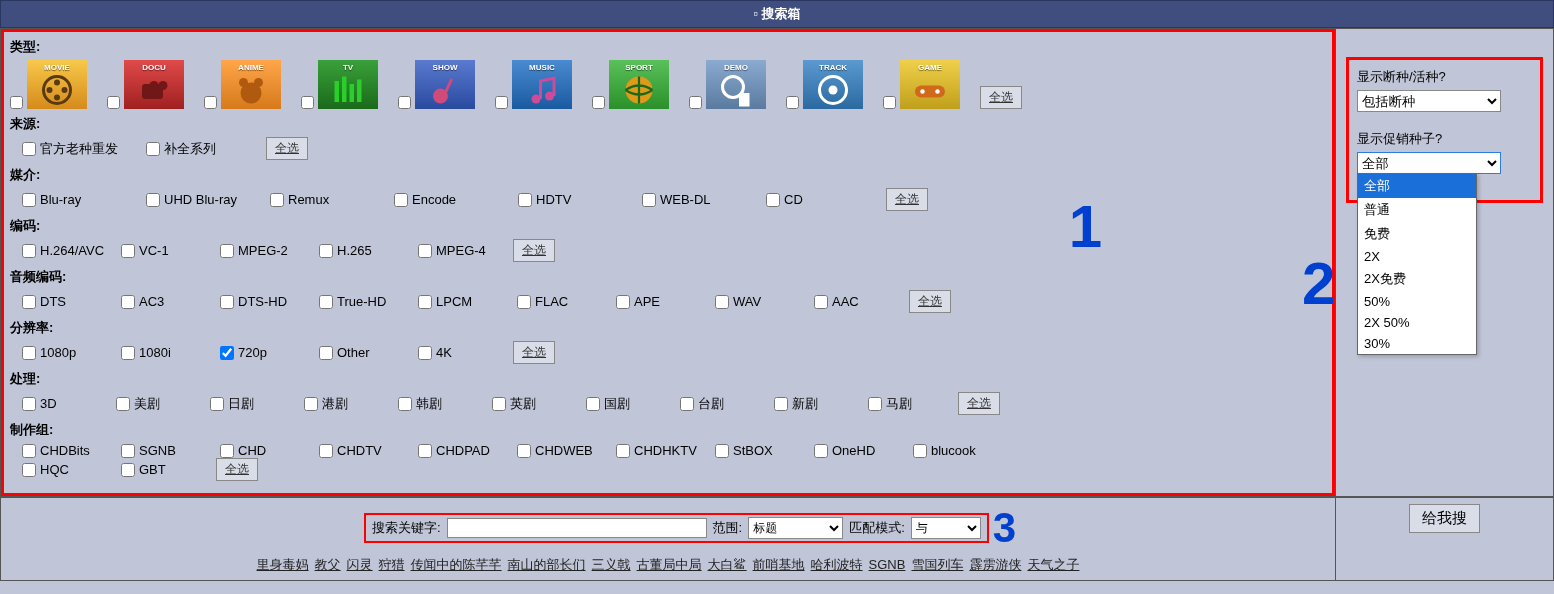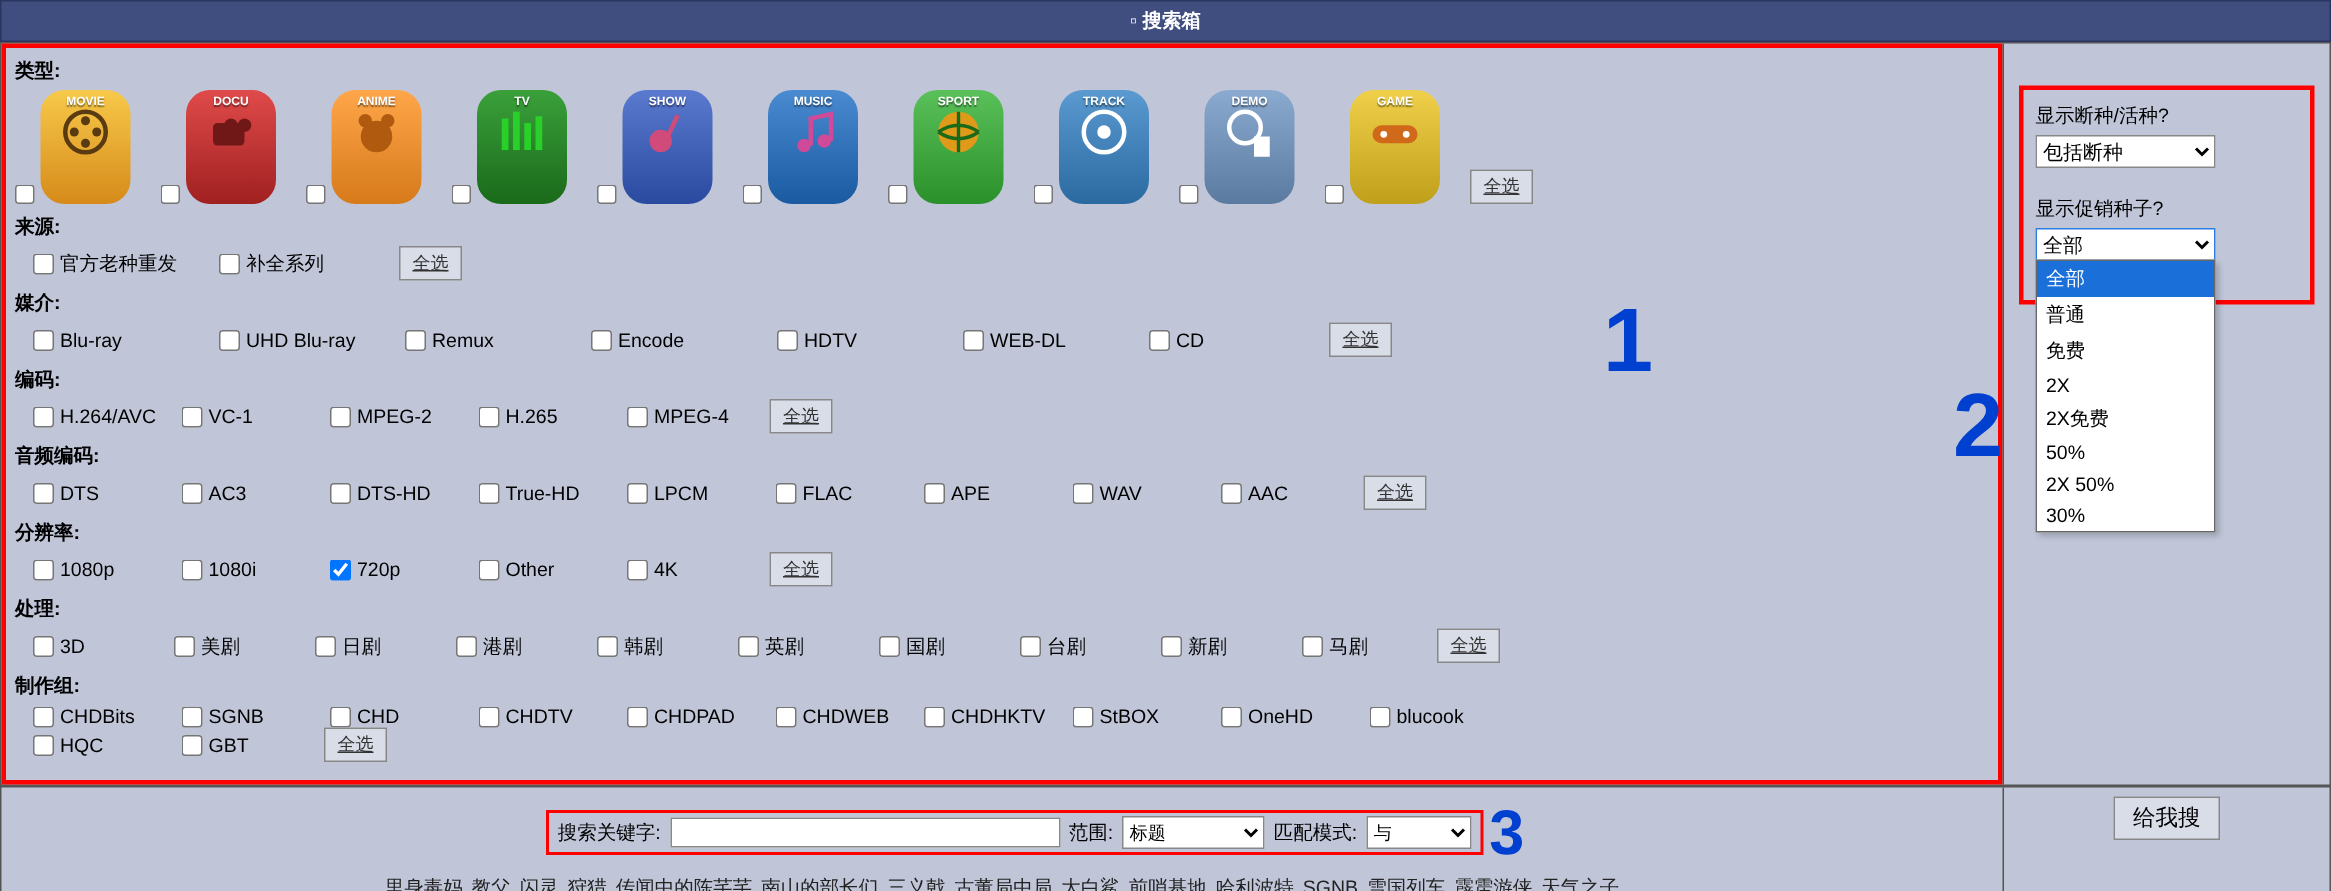--- a/index.html
+++ b/index.html
@@ -6,21 +6,21 @@
 body { font-family: Arial, "Microsoft YaHei", sans-serif; font-size: 13px; background: #c0c6d8; width: 1554px; }
 .header { background: #3f4d7f; color: #fff; text-align: center; padding: 4px 0; font-weight: bold; border: 1px solid #2a3560; }
 .main-table { display: flex; border: 1px solid #555; background: #c0c6d8; }
 .left-panel { flex: 0 0 1334px; border: 3px solid red; padding: 6px; position: relative; }
 .right-panel { flex: 1; border-left: 1px solid #555; padding: 10px; position: relative; }
 .right-inner { border: 3px solid red; padding: 8px; margin-top: 18px; }
 .row-label { font-weight: bold; margin-bottom: 4px; }
 .row { margin-bottom: 6px; }
 .category-row { display: flex; align-items: flex-end; gap: 20px; flex-wrap: wrap; }
 .cat-item { display: flex; align-items: flex-end; gap: 4px; }
-.cat-icon { width: 60px; height: 76px; border-radius: 16px; display: flex; flex-direction: column; align-items: center; position: relative; overflow: hidden; }
+.cat-icon { width: 60px; height: 49px; border-radius: 0; display: flex; flex-direction: column; align-items: center; justify-content: center; position: relative; overflow: hidden; }
 .cat-icon-text { font-size: 8px; color: #fff; font-weight: bold; position: absolute; top: 3px; text-shadow: 0 1px 1px rgba(0,0,0,.5); }
 .cat-icon-svg { width: 36px; height: 36px; margin-top: 10px; }
 .checkbox-row { display: flex; flex-wrap: wrap; align-items: center; }
 .cb-item { display: flex; align-items: center; margin-right: 4px; min-width: 120px; }
 .cb-item.w95 { min-width: 95px; }
 .cb-item.w90 { min-width: 90px; }
 .cb-item input { margin-right: 4px; margin-left: 12px; width: 14px; height: 14px; }
 .select-all { background: #d8dde8; border: 1px solid #888; padding: 2px 8px; cursor: pointer; font-size: 12px; text-decoration: underline; color: #333; }
 .big-num { position: absolute; font-size: 60px; color: #0040d0; font-weight: bold; }
 .num1 { right: 230px; top: 160px; }
@@ -29,21 +29,21 @@
 .bottom-bar { border: 1px solid #555; background: #c0c6d8; display: flex; }
 .bottom-left { flex: 0 0 1334px; padding: 6px; text-align: center; }
 .bottom-right { flex: 1; border-left: 1px solid #555; padding: 6px; text-align: center; }
 .search-row { border: 2px solid red; display: inline-flex; align-items: center; padding: 2px 6px; gap: 6px; position: relative; }
 .search-row label { font-weight: normal; }
 .search-input { width: 260px; height: 20px; border: 1px solid #888; }
 .search-select { height: 22px; border: 1px solid #888; background: #fff; font-size: 12px; width: 95px; }
 .search-select.small { width: 70px; }
 .hot-links { margin-top: 4px; }
 .hot-links a { color: #222; text-decoration: underline; margin: 0 3px; font-size: 13px; }
-.right-select { width: 120px; height: 22px; border: 1px solid #888; background: #fff; margin-top: 4px; }
+.right-select { width: 144px; height: 22px; border: 1px solid #888; background: #fff; margin-top: 4px; }
 .right-select.open { border: 1px solid #2a7de1; }
 .dropdown-open { position: absolute; background: #fff; border: 1px solid #666; width: 120px; margin-top: -1px; box-shadow: 2px 2px 4px rgba(0,0,0,.2); z-index: 10; }
 .dropdown-open div { padding: 3px 6px; font-size: 13px; }
 .dropdown-open div.selected { background: #1a6fd8; color: #fff; }
 .submit-btn { background: #d8dde8; border: 1px solid #888; padding: 4px 12px; cursor: pointer; font-size: 15px; }
 .section-group { margin-bottom: 18px; }
 </style>
 </head>
 <body>
 
@@ -132,35 +132,35 @@
     <div class="cat-icon" style="background:linear-gradient(#5ac05a,#2a902a)">
       <div class="cat-icon-text">SPORT</div>
       <div class="cat-icon-svg"><svg viewBox="0 0 24 24">
                   <circle cx="12" cy="12" r="9" fill="#e09a1a"></circle>
                   <path d="M3 12 Q12 6 21 12 M3 12 Q12 18 21 12 M12 3 V21" stroke="#1a6a1a" stroke-width="1.5" fill="none"></path>
                 </svg></div>
     </div>
           </div>
           <div class="cat-item">
             <input type="checkbox" style="">
+    <div class="cat-icon" style="background:linear-gradient(#8aaad0,#5a7aa0)">
+      <div class="cat-icon-text">DEMO</div>
+      <div class="cat-icon-svg"><svg viewBox="0 0 24 24">
+                  <circle cx="10" cy="10" r="7" fill="none" stroke="#fff" stroke-width="2"></circle>
+                  <rect x="14" y="14" width="7" height="9" fill="#fff"></rect>
+                </svg></div>
+    </div>
+          </div>
+          <div class="cat-item">
+            <input type="checkbox" style="">
     <div class="cat-icon" style="background:linear-gradient(#5a9ad0,#2a6aa0)">
       <div class="cat-icon-text">TRACK</div>
       <div class="cat-icon-svg"><svg viewBox="0 0 24 24">
                   <circle cx="12" cy="12" r="9" fill="none" stroke="#fff" stroke-width="2"></circle>
                   <circle cx="12" cy="12" r="3" fill="#fff"></circle>
-                </svg></div>
-    </div>
-          </div>
-          <div class="cat-item">
-            <input type="checkbox" style="">
-    <div class="cat-icon" style="background:linear-gradient(#8aaad0,#5a7aa0)">
-      <div class="cat-icon-text">DEMO</div>
-      <div class="cat-icon-svg"><svg viewBox="0 0 24 24">
-                  <circle cx="10" cy="10" r="7" fill="none" stroke="#fff" stroke-width="2"></circle>
-                  <rect x="14" y="14" width="7" height="9" fill="#fff"></rect>
                 </svg></div>
     </div>
           </div>
           <div class="cat-item">
             <input type="checkbox" style="">
     <div class="cat-icon" style="background:linear-gradient(#f0d04a,#c0a01a)">
       <div class="cat-icon-text">GAME</div>
       <div class="cat-icon-svg"><svg viewBox="0 0 24 24">
                   <rect x="2" y="9" width="20" height="8" rx="4" fill="#d06a1a"></rect>
                   <circle cx="7" cy="13" r="1.5" fill="#fff"></circle>

